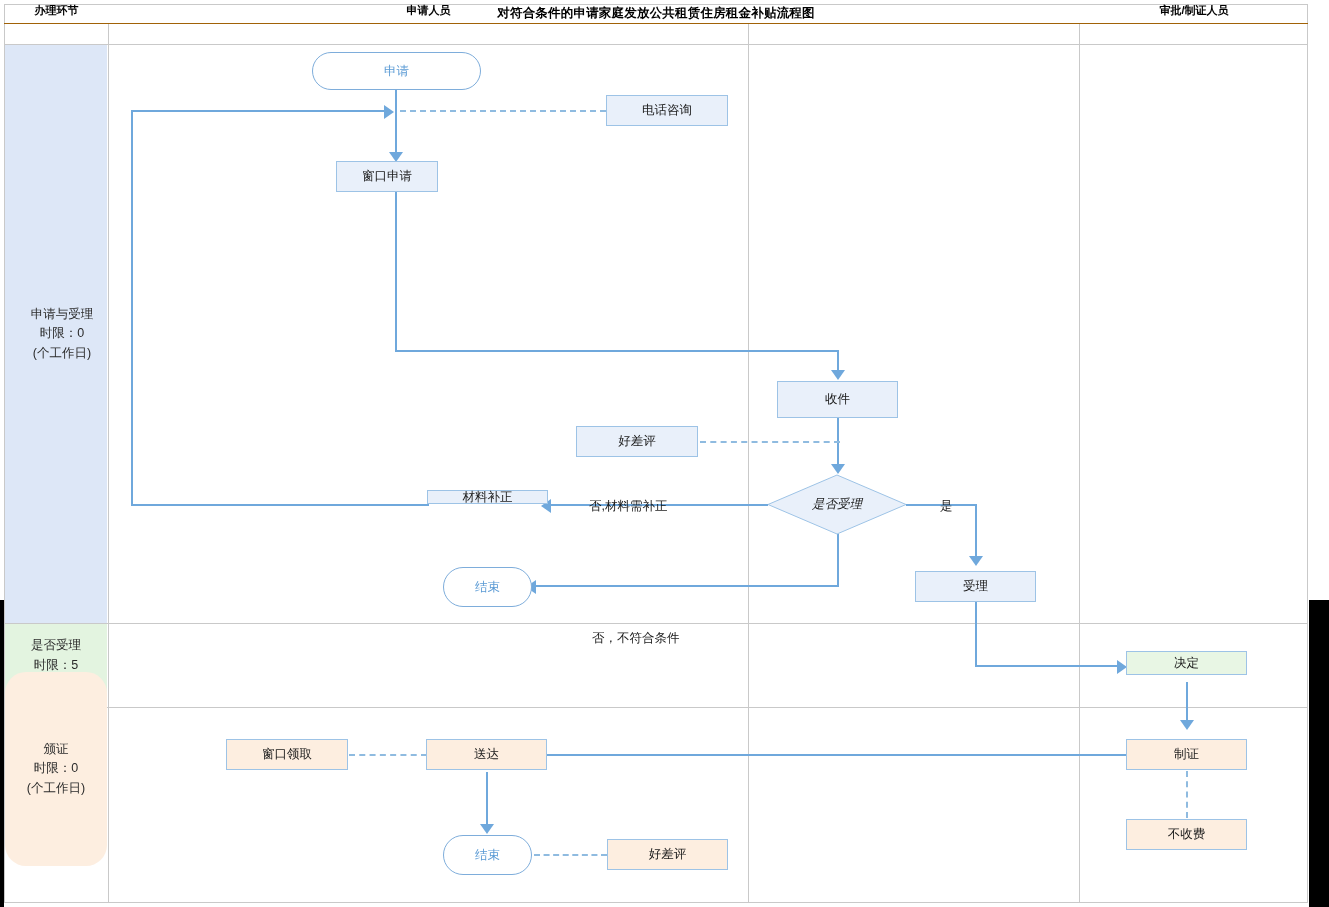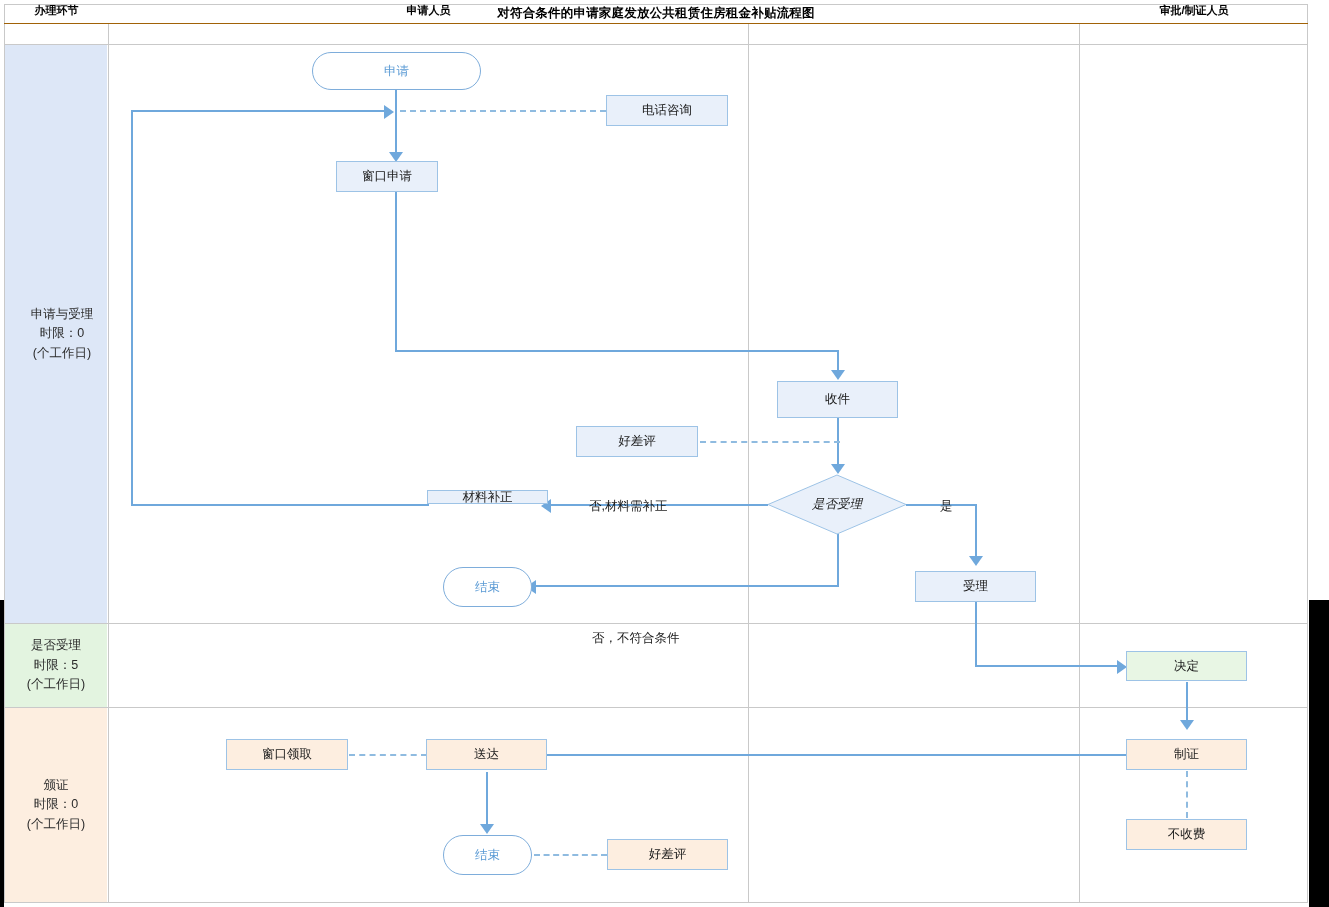--- a/index.html
+++ b/index.html
@@ -140,21 +140,21 @@
   <div class="stage blue" style="top:45px; height:578px;">
     <div>申请与受理</div>
     <div>时限：0</div>
     <div>(个工作日)</div>
   </div>
   <div class="stage green" style="top:624px; height:83px;">
     <div>是否受理</div>
     <div>时限：5</div>
     <div>(个工作日)</div>
   </div>
-  <div class="stage peach" style="top:708px; height:194px;">
+  <div class="stage peach" style="top:672px; height:194px;border-radius:21px;">
     <div>颁证</div>
     <div>时限：0</div>
     <div>(个工作日)</div>
   </div>
 
   <div class="ln lnv" style="left:395px; top:88px; height:72px;"></div>
   <div class="arrow down" style="left:389px; top:152px;"></div>
 
   <div class="ln lnh" style="left:131px; top:504px; width:298px;"></div>
   <div class="ln lnv" style="left:131px; top:110px; height:396px;"></div>
@@ -219,21 +219,21 @@
     </svg>
     <div class="dia-label">是否受理</div>
   </div>
 
   <div class="node rect" style="left:427px; top:490px; width:121px; height:14px;">材料补正</div>
 
   <div class="node term" style="left:443px; top:567px; width:89px; height:40px;">结束</div>
 
   <div class="node rect" style="left:915px; top:571px; width:121px; height:31px;">受理</div>
 
-  <div class="node rect-gr" style="left:1126px; top:651px; width:121px; height:30px;">决定</div>
+  <div class="node rect-gr" style="left:1126px; top:651px; width:121px; height:24px;">决定</div>
 
   <div class="node rect-pk" style="left:1126px; top:739px; width:121px; height:31px;">制证</div>
 
   <div class="node rect-pk" style="left:1126px; top:819px; width:121px; height:31px;">不收费</div>
 
 
   <div class="node rect-pk" style="left:426px; top:739px; width:121px; height:31px;">送达</div>
 
   <div class="node rect-pk" style="left:226px; top:739px; width:122px; height:31px;">窗口领取</div>
 

